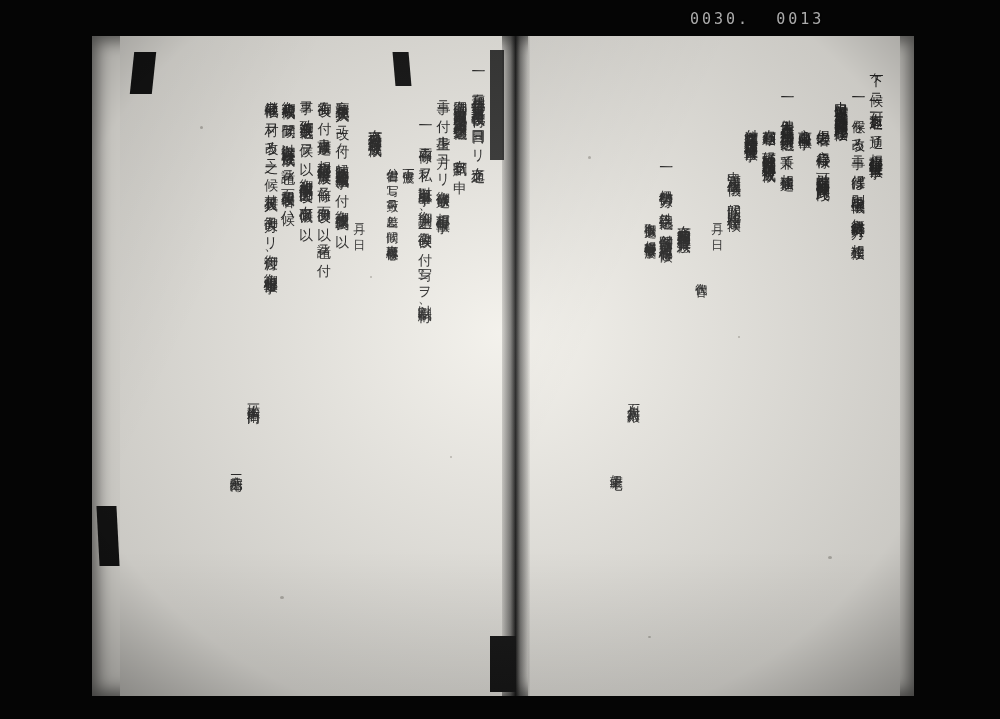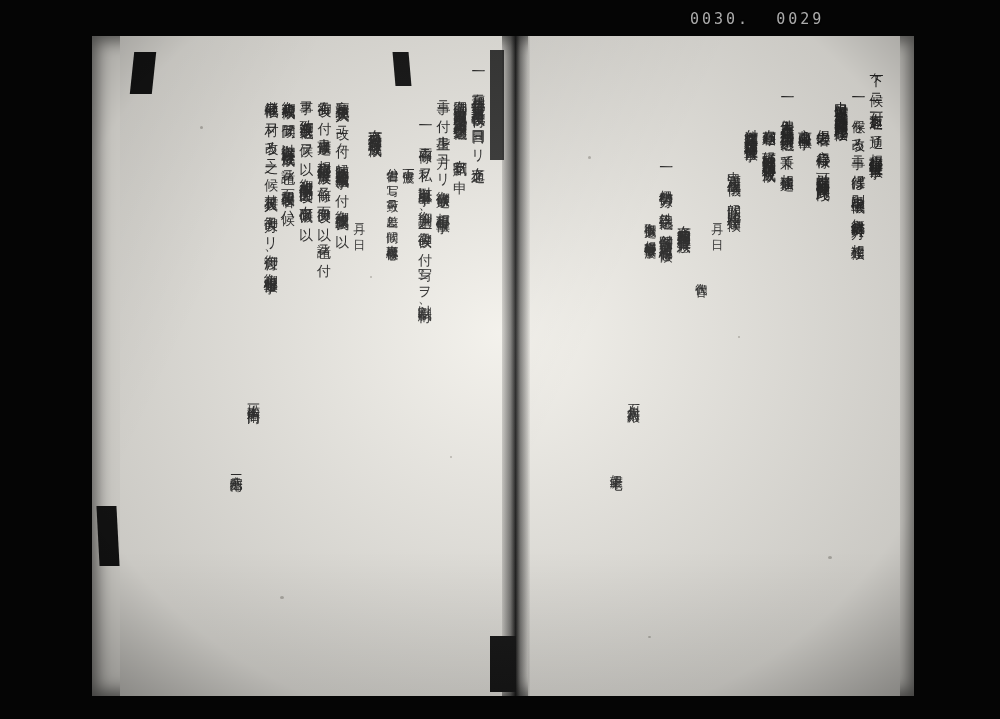--- a/index.html
+++ b/index.html
@@ -147,21 +147,21 @@
     pointer-events: none;
   }
 </style>
 </head>
 <body>
 
 <div id="scan">
 
   <div class="film-numbers">
     <span>0030.</span>
-    <span>0029</span>
+    <span>0013</span>
   </div>
 
   <div class="book">
 
     <div class="page right">
       <div class="cols">
         <div class="col">下ヶ候ニ付右之趣一ト通リ相心得候様可被申付候事</div>
         <div class="col indent-1">一 候を改る事ニ候得ば別段申上候儀ニ無之候得共町方へ相達候</div>
         <div class="col indent-1">申出候付渡有之候處御改之上被仰付候間此段相達候</div>
         <div class="col indent-2">但之候者の心得候様ニ可被申聞候様被仰付候間此段</div>

